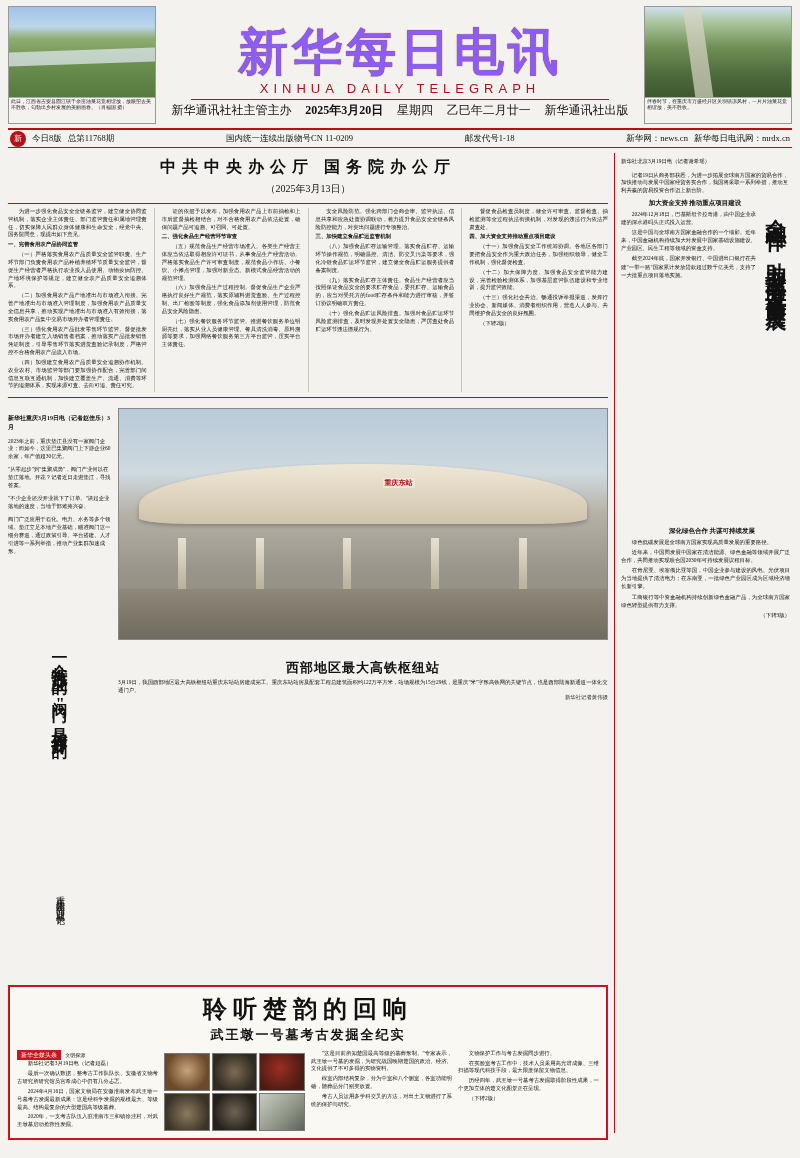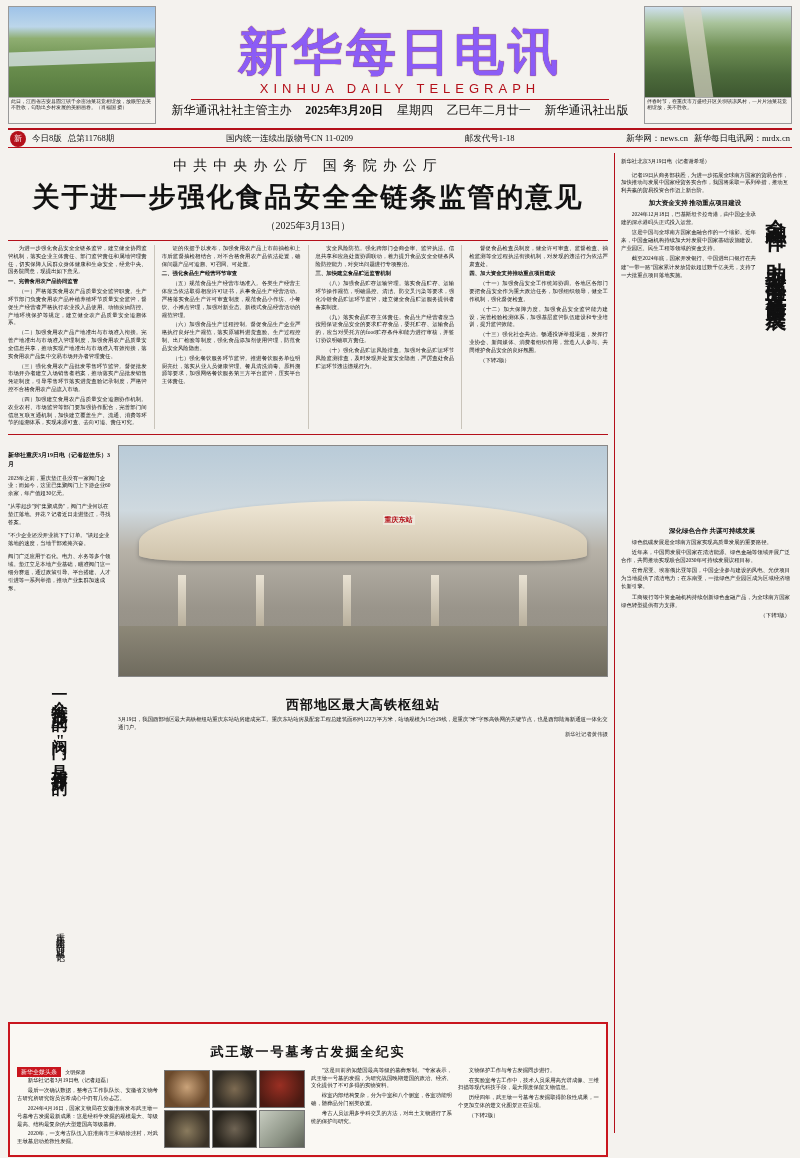--- a/index.html
+++ b/index.html
@@ -86,21 +86,21 @@
   .infobar .seg { white-space:nowrap; }
   .infobar .spacer { flex:1; }
   
   .content {
     display:flex; gap:6px; margin-top:5px; height:980px;
   }
   .col-main { width:600px; display:flex; flex-direction:column; }
   .col-right { width:176px; border-left:1px solid #b4101a; padding-left:6px; }
   
   .headline-wrap { text-align:center; padding:4px 0 2px; }
-  .hl-super { font-size:14px; font-weight:normal; letter-spacing:6px; }
+  .hl-super { font-size:16px; font-weight:bold; letter-spacing:6px; }
   .hl-main {
     font-size:27px; font-weight:bold; letter-spacing:2px; margin-top:4px;
     color:#111;
   }
   .hl-date { font-size:10px; margin-top:4px; }
   .hr-red { border-top:1px solid #b4101a; margin:5px 0 4px; }
   
   .cols4 { display:flex; gap:7px; font-size:5.4px; line-height:1.45; text-align:justify; }
   .cols4 .c { flex:1; }
   .cols4 p { margin:0 0 2px; text-indent:2em; }
@@ -144,21 +144,21 @@
   }
   .cap-main { font-size:5.4px; line-height:1.4; margin-top:2px; }
   .cap-title { text-align:center; font-size:13px; font-weight:bold; letter-spacing:1px; margin-top:19px; }
   .cap-src { text-align:right; font-size:5.4px; color:#333; }
   
   .redbox {
     border:2px solid #c9161e; margin-top:7px; padding:6px 7px 4px;
     background:#faf8f3;
   }
   .rb-title { text-align:center; font-size:24px; font-weight:bold; letter-spacing:6px; }
-  .rb-sub { text-align:center; font-size:13px; font-weight:bold; letter-spacing:2px; margin-top:13px; }
+  .rb-sub { text-align:center; font-size:13px; font-weight:bold; letter-spacing:2px; margin-top:1px; }
   .rb-body { display:flex; gap:6px; margin-top:6px; font-size:5.4px; line-height:1.45; text-align:justify; }
   .rb-body .c { flex:1; }
   .rb-body p { margin:0 0 2px; text-indent:2em; }
   .tag {
     display:inline-block; background:#c9161e; color:#fff; font-size:6px;
     padding:1px 4px; margin-right:3px; font-family:"Liberation Sans",sans-serif;
   }
   .relic-grid {
     display:grid; grid-template-columns:repeat(3,1fr); grid-auto-rows:38px; gap:2px;
     margin:3px 0;
@@ -231,21 +231,20 @@
     <span class="seg">新华网：news.cn</span>
     <span class="seg">新华每日电讯网：mrdx.cn</span>
   </div>
 
   <div class="content">
 
     <div class="col-main">
 
       <div class="headline-wrap">
         <div class="hl-super">中共中央办公厅    国务院办公厅</div>
-        <div class="hl-main">关于进一步强化食品安全全链条监管的意见</div>
         <div class="hl-date">（2025年3月13日）</div>
       </div>
       <div class="hr-red"></div>
 
       <div class="cols4">
         <div class="c">
           <p>为进一步强化食品安全全链条监管，建立健全协同监管机制，落实企业主体责任、部门监管责任和属地管理责任，切实保障人民群众身体健康和生命安全，经党中央、国务院同意，现提出如下意见。</p>
           <p class="sub-h">一、完善食用农产品协同监管</p>
           <p>（一）严格落实食用农产品质量安全监管职责。生产环节部门负责食用农产品种植养殖环节质量安全监管，督促生产经营者严格执行农业投入品使用、动物疫病防控、产地环境保护等规定，建立健全农产品质量安全追溯体系。</p>
           <p>（二）加强食用农产品产地准出与市场准入衔接。完善产地准出与市场准入管理制度，加强食用农产品质量安全信息共享，推动实现产地准出与市场准入有效衔接，落实食用农产品集中交易市场开办者管理责任。</p>
@@ -305,20 +304,21 @@
             <div class="ground"></div>
             <div class="sign">重庆东站</div>
           </div>
           <div class="cap-title">西部地区最大高铁枢纽站</div>
           <div class="cap-main">3月19日，我国西部地区最大高铁枢纽站重庆东站站房建成完工。重庆东站站房及配套工程总建筑面积约122万平方米，站场规模为15台29线，是重庆"米"字形高铁网的关键节点，也是西部陆海新通道一体化交通门户。</div>
           <div class="cap-src">新华社记者黄伟摄</div>
         </div>
       </div>
 
       <div class="redbox">
+        <div class="rb-title">聆听楚韵的回响</div>
         <div class="rb-sub">武王墩一号墓考古发掘全纪实</div>
 
         <div class="rb-body">
           <div class="c">
             <div>
               <span class="tag">新华全媒头条</span>
               <span class="tiny">文明探源</span>
             </div>
             <p>新华社记者3月19日电（记者赵磊）</p>
             <p>最后一次确认数据，整考古工作队队长、安徽省文物考古研究所研究馆员宫希成心中仍有几分忐忑。</p>

